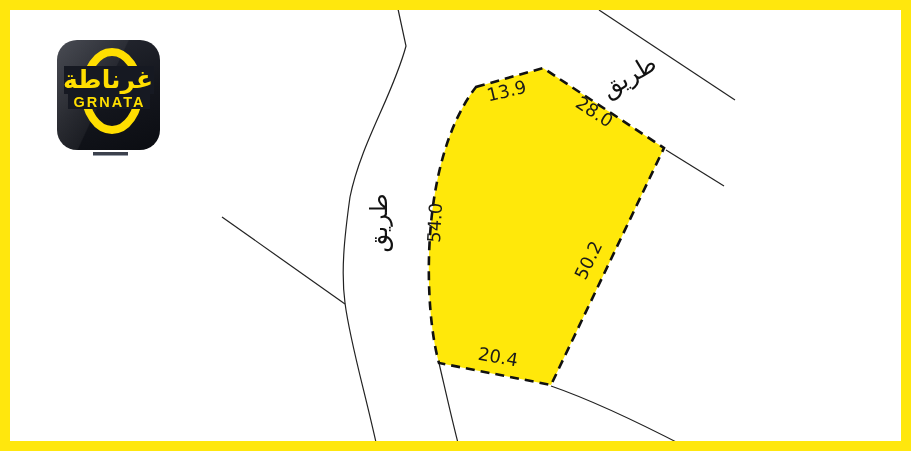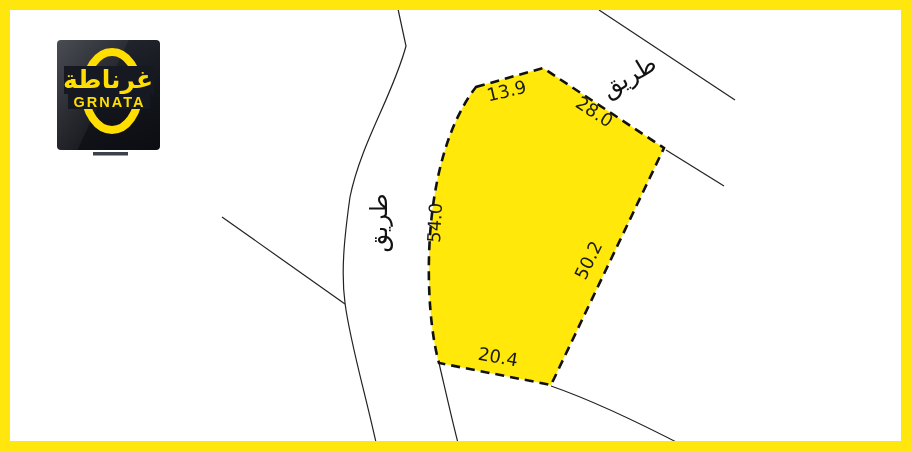--- a/index.html
+++ b/index.html
@@ -17,21 +17,21 @@
     left: 0; top: 0; right: 0; bottom: 0;
     border: 10px solid #ffe70d;
     pointer-events: none;
     z-index: 5;
   }
   
   .logo-tile {
     position: absolute;
     left: 57px; top: 40px;
     width: 103px; height: 110px;
-    border-radius: 4px;
+    border-radius: 20px;
     background-color: #12141b;
     background-image:
       linear-gradient(115deg, rgba(255,255,255,0.16) 0%, rgba(255,255,255,0.05) 46%, rgba(255,255,255,0) 47%),
       linear-gradient(160deg, #272a33 0%, #14161d 55%, #0b0d12 100%);
     z-index: 3;
   }
   .logo-tile svg { position: absolute; left: 0; top: 0; }
   .logo-arabic-text {
     font-family: "DejaVu Sans", sans-serif;
     font-weight: bold;

